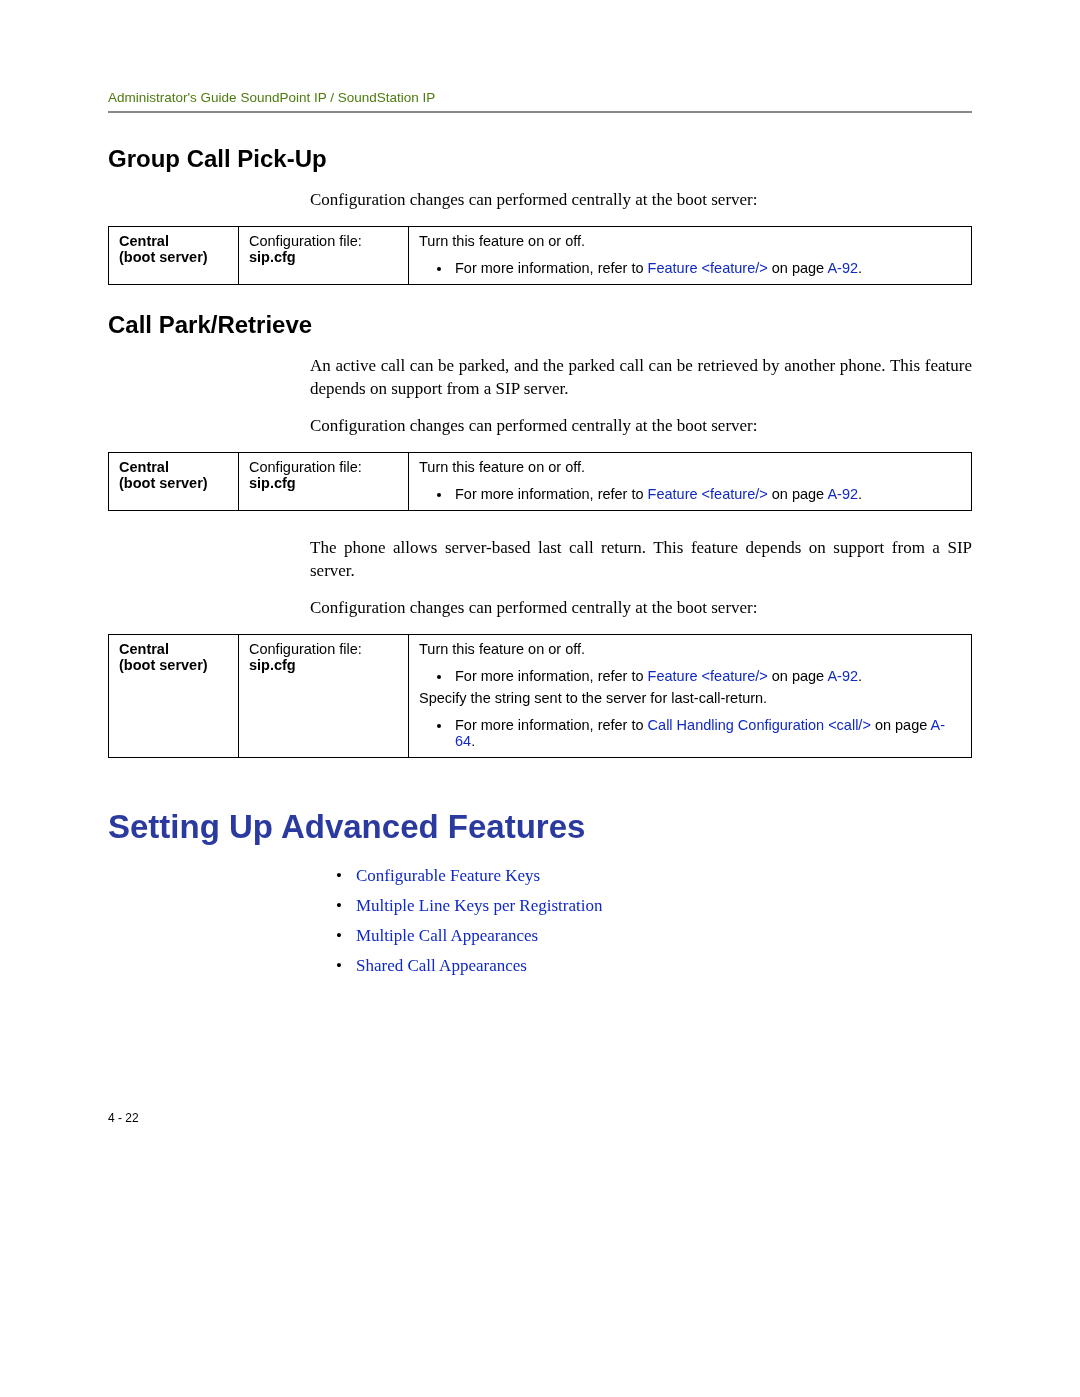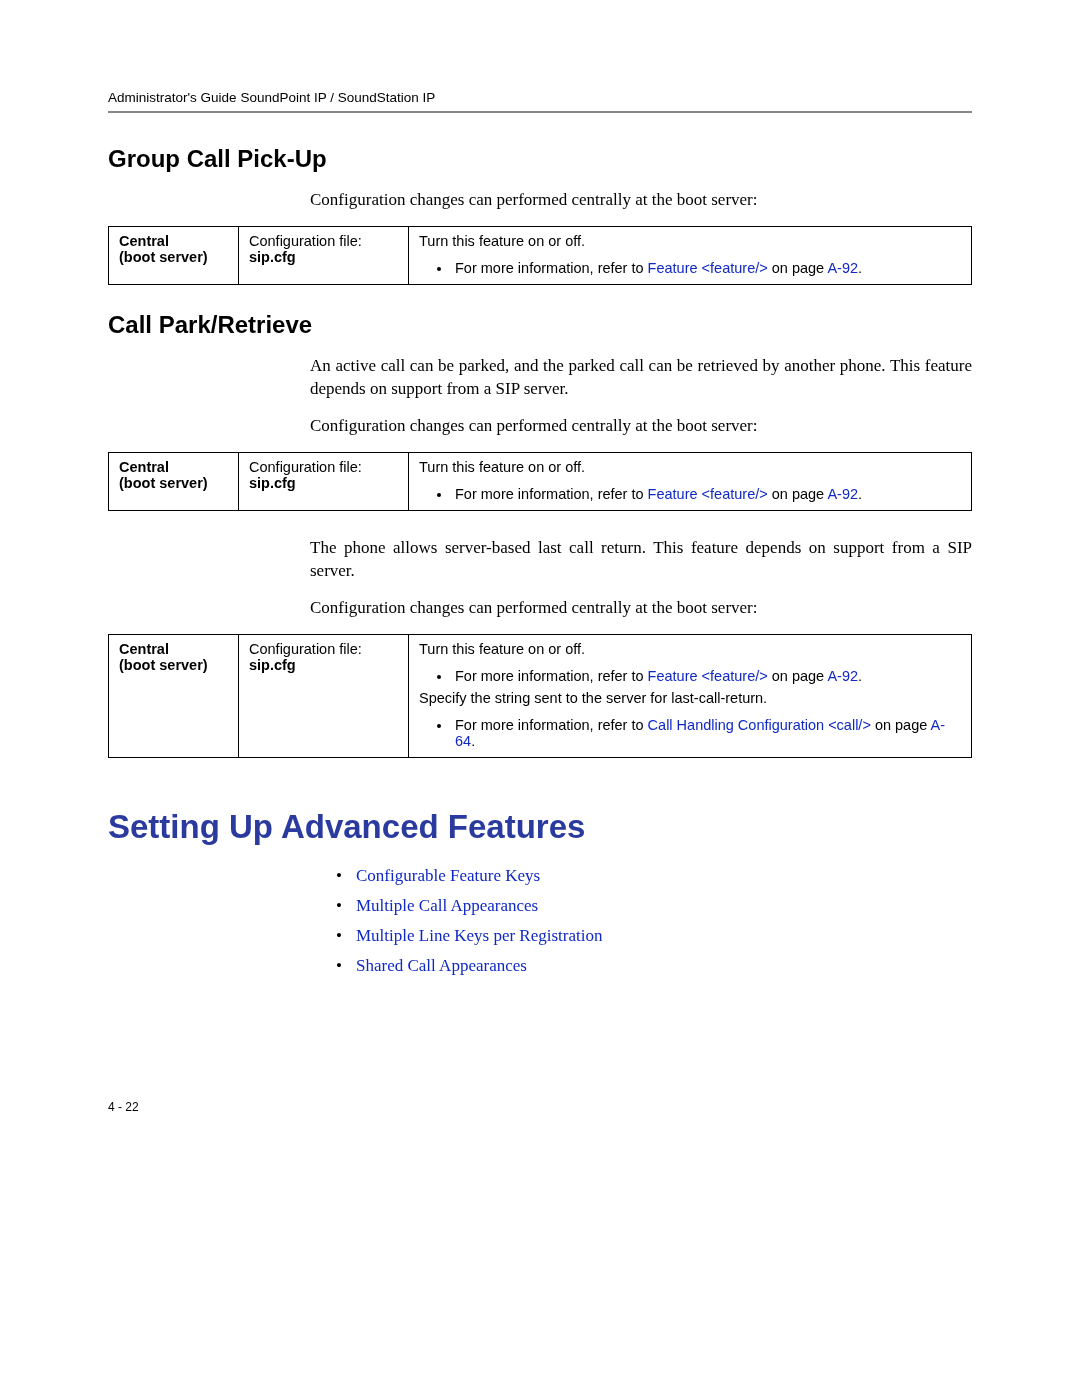--- a/index.html
+++ b/index.html
@@ -10,21 +10,21 @@
     font-family: Georgia, 'Times New Roman', serif;
     color: #000000;
     position: relative;
   }
   .page {
     padding: 90px 108px 40px 108px;
   }
   .header-text {
     font-family: Arial, Helvetica, sans-serif;
     font-size: 13.5px;
-    color: #000000;
+    color: #4d7c0f;
     margin-bottom: 6px;
   }
   .header-rule {
     border: none;
     border-top: 2px solid #888;
     margin-bottom: 32px;
   }
   .section-heading {
     font-family: Arial, Helvetica, sans-serif;
     font-weight: bold;
@@ -103,21 +103,21 @@
   }
   ul.feature-list li::before {
     content: "•";
     position: absolute;
     left: 0;
     color: #000;
   }
   .page-number {
     position: absolute;
     left: 108px;
-    bottom: 283px;
+    bottom: 272px;
     font-family: Arial, Helvetica, sans-serif;
     font-size: 12px;
     color: #000;
     text-align: right;
   }
 </style>
 </head>
 <body>
 
 <div class="page">
@@ -212,20 +212,20 @@
         </div>
       </td>
     </tr>
   </tbody>
     </table>
 
   <div class="main-heading">Setting Up Advanced Features</div>
 
   <ul class="feature-list">
     <li>Configurable Feature Keys</li>
+    <li>Multiple Line Keys per Registration</li>
     <li>Multiple Call Appearances</li>
-    <li>Multiple Line Keys per Registration</li>
     <li>Shared Call Appearances</li>
   </ul>
 
 </div>
 
 <div class="page-number">4 - 22</div>
 
 </body></html>

